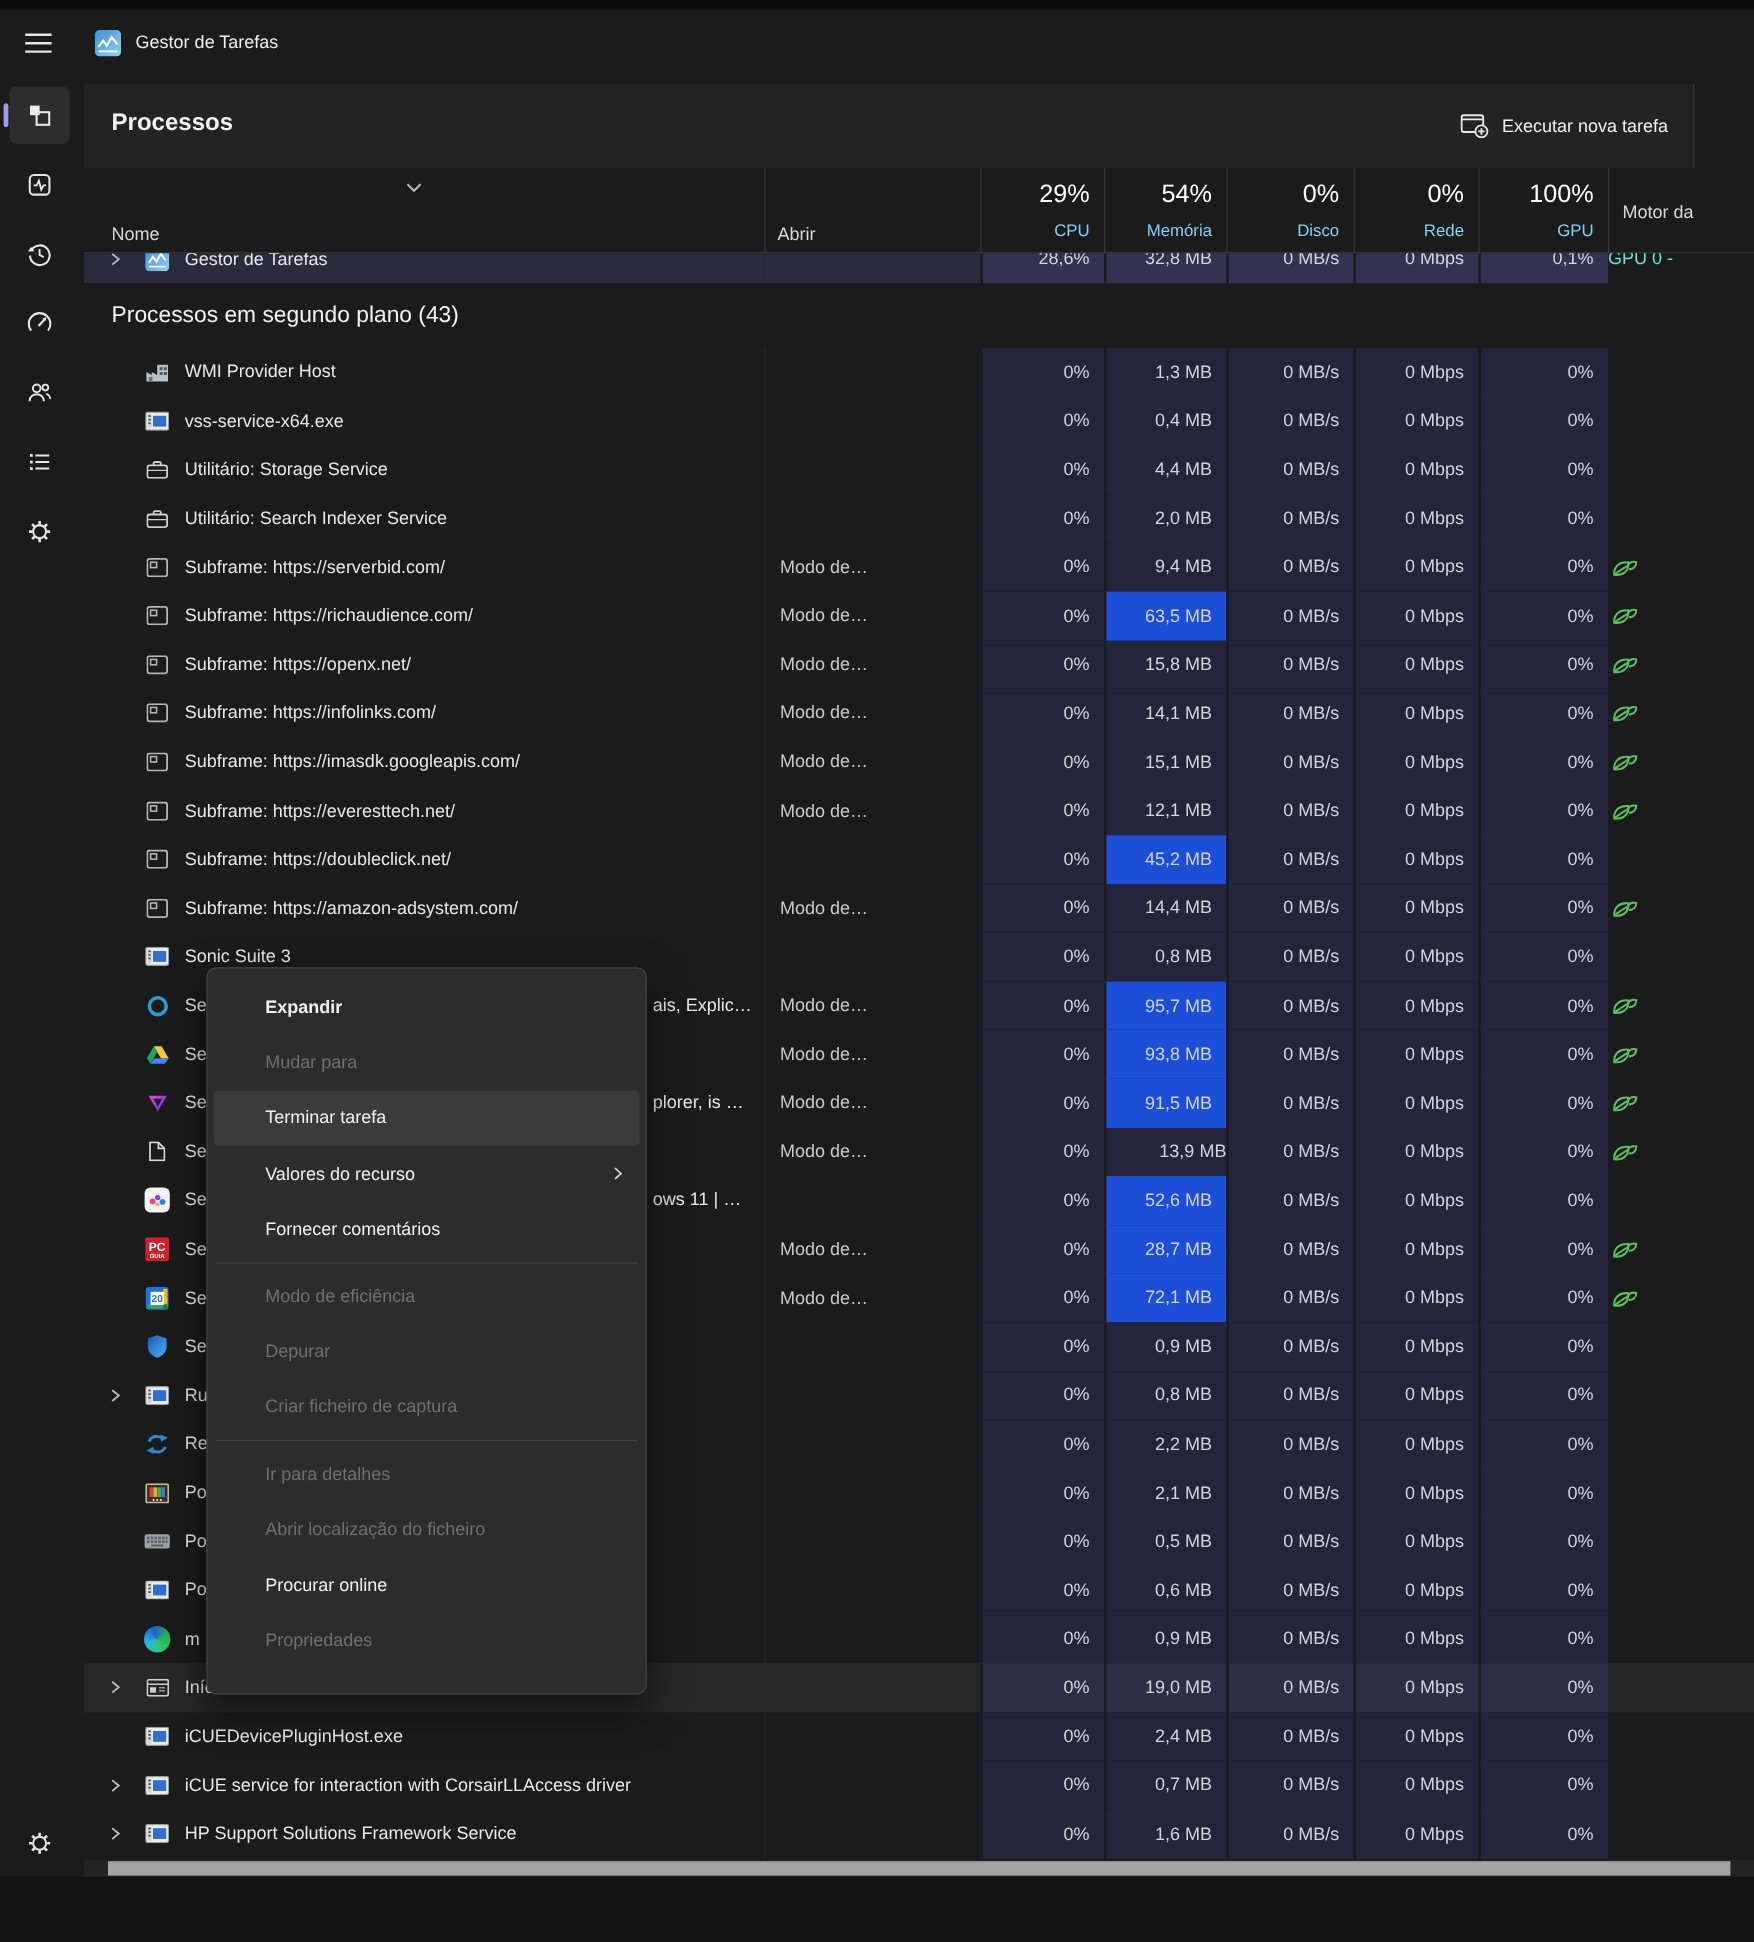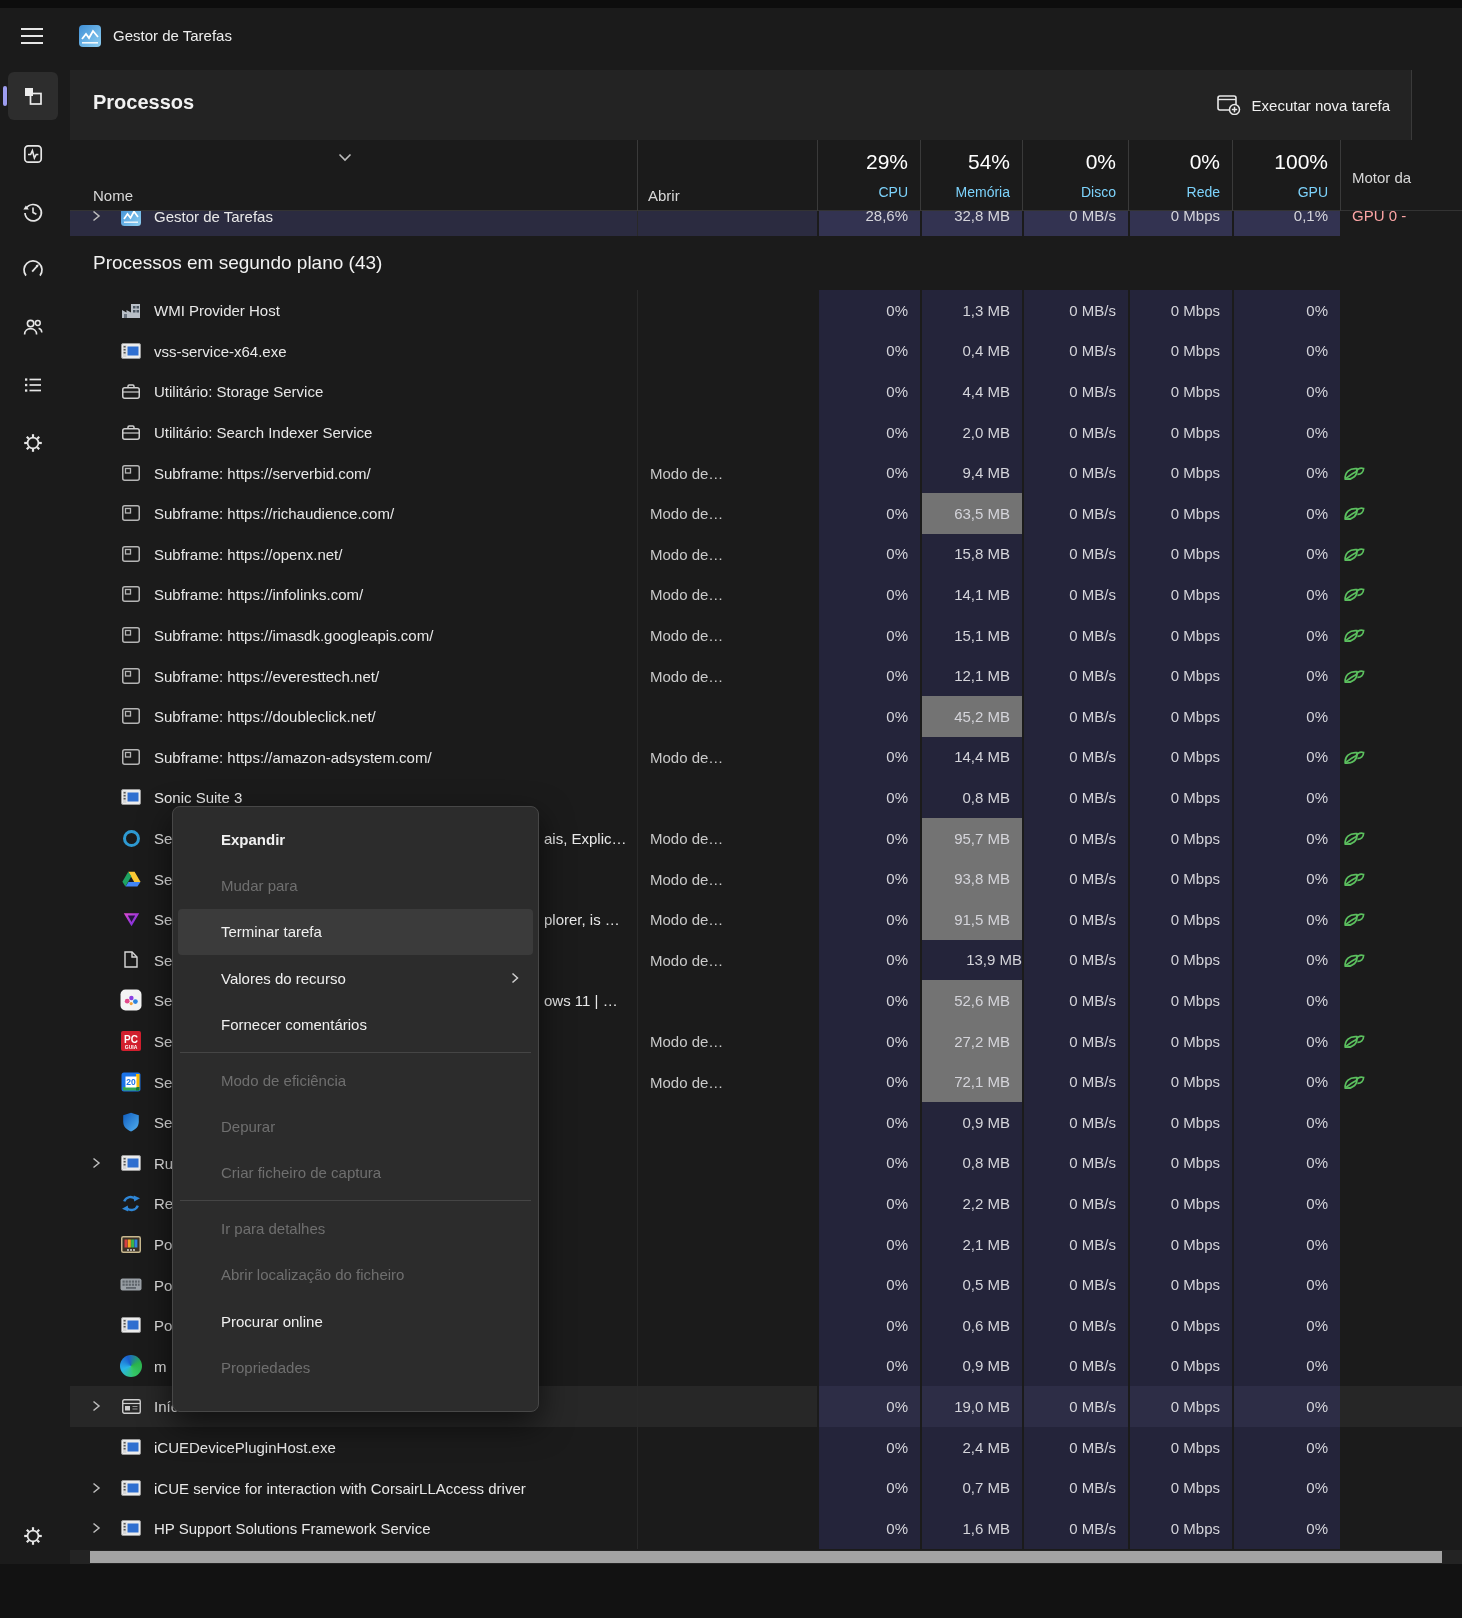--- a/index.html
+++ b/index.html
@@ -41,25 +41,25 @@
   .chev{position:absolute;left:22px;top:50%;transform:translateY(-50%);line-height:0;}
   .ric{position:absolute;left:50px;top:50%;transform:translateY(-50%);width:22px;height:22px;display:flex;align-items:center;justify-content:center;line-height:0;}
   .rname{position:absolute;left:84px;top:50%;transform:translateY(-50%);font-size:15px;color:#e8e8e8;white-space:nowrap;}
   .tail{position:absolute;left:474px;top:50%;transform:translateY(-50%);font-size:15px;color:#e8e8e8;white-space:nowrap;}
   .section-label{position:absolute;left:23px;top:50%;transform:translateY(-50%);font-size:19px;color:#f2f2f2;white-space:nowrap;}
   .c-estado{position:absolute;left:567px;top:0;width:180px;height:100%;border-left:1px solid #292929;}
   .est{position:absolute;left:12px;top:50%;transform:translateY(-50%);font-size:15px;color:#c9c9c9;white-space:nowrap;}
   .leaf{position:absolute;left:705px;top:50%;transform:translateY(-50%);line-height:0;}
   .c-stat{position:absolute;top:0;height:100%;background:#24243a;border-left:2px solid #1b1b1b;
     display:flex;align-items:center;justify-content:flex-end;padding-right:12px;font-size:15px;color:#d4d4da;}
-  .c-stat.hi{background:#737373;}
+  .c-stat.hi{background:#1d4ed8;}
   .prow.selected .c-stat{background:#333351;}
   .prow.hover .c-stat{background:#2d2d46;}
   .c-eng{position:absolute;left:1270px;top:0;width:122px;height:100%;display:flex;align-items:center;
-    padding-left:12px;font-size:15px;color:#fca5a5;overflow:hidden;white-space:nowrap;}
+    font-size:15px;color:#5eead4;overflow:hidden;white-space:nowrap;}
   
   #context-menu{position:absolute;left:172px;top:806px;width:367px;height:606px;background:#2c2c2c;
     border:1px solid #474747;border-radius:8px;box-shadow:0 12px 32px rgba(0,0,0,.6);z-index:20;padding:9px 5px;}
   .menu-item{position:relative;height:46.4px;display:flex;align-items:center;padding:0 12px 0 43px;
     font-size:15px;color:#f0f0f0;border-radius:4px;cursor:default;}
   .menu-item.dis{color:#6f6f6f;}
   .menu-item.bold{font-weight:700;}
   .menu-item.hov{background:#3b3b3b;}
   .menu-sep{height:1px;background:#454545;margin:4px 2px;}
   .subarrow{position:absolute;right:14px;top:50%;transform:translateY(-50%);line-height:0;}
@@ -712,21 +712,21 @@
         <span class="est">Modo de…</span>
         <span class="leaf"><svg width="23" height="19">
             <g fill="none" stroke="#5bbf5e" stroke-width="1.7">
               <path d="M2.2 15.6 C1.6 9 6.4 4.4 14 5.2 C14.6 12 10 16.4 2.2 15.6 Z"></path>
               <path d="M13.2 8.2 C14.6 5.4 17.6 4.2 20.6 5 C20.4 8.8 18 11 14.4 10.8"></path>
               <path d="M2.6 15.2 C6.4 12.2 9.6 9.8 13.4 8"></path>
             </g>
           </svg></span>
       </div>
       <div class="c-stat" style="left: 747px; width: 103px;">0%</div>
-      <div class="c-stat hi" style="left: 850px; width: 102px;">27,2 MB</div>
+      <div class="c-stat hi" style="left: 850px; width: 102px;">28,7 MB</div>
       <div class="c-stat" style="left: 952px; width: 106px;">0 MB/s</div>
       <div class="c-stat" style="left: 1058px; width: 104px;">0 Mbps</div>
       <div class="c-stat" style="left: 1162px; width: 108px;">0%</div>
     </div>
     <div class="prow" style="top: 850.4px; height: 40.6px;">
       <div class="rowbg"></div>
       <div class="rowbg2"></div>
       <span class="ric">
         <svg width="20" height="20">
           <rect x="0.5" y="0.5" width="19" height="19" rx="2.5" fill="#1a73e8"></rect>

